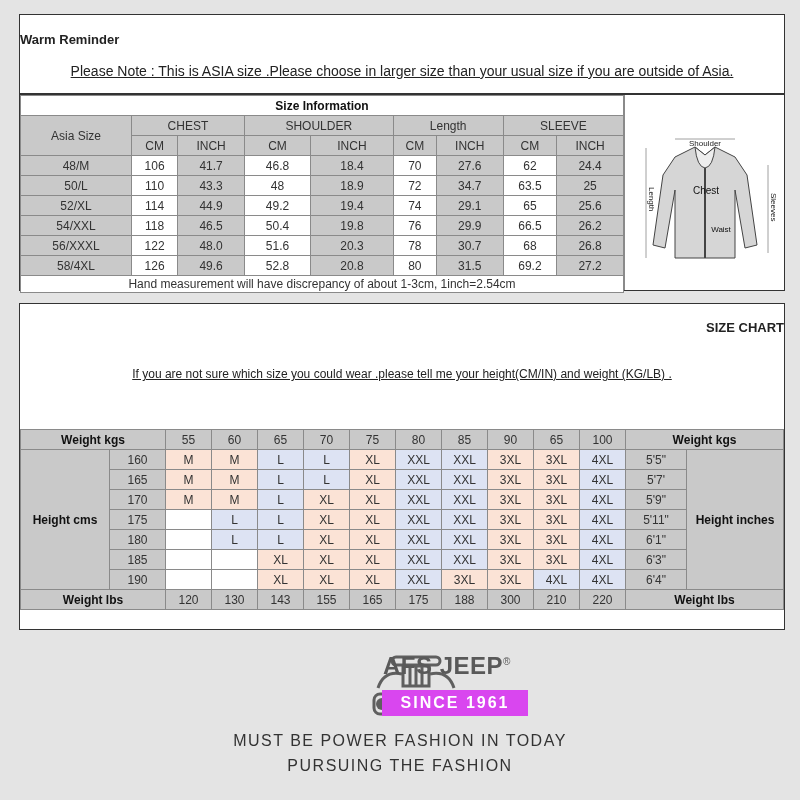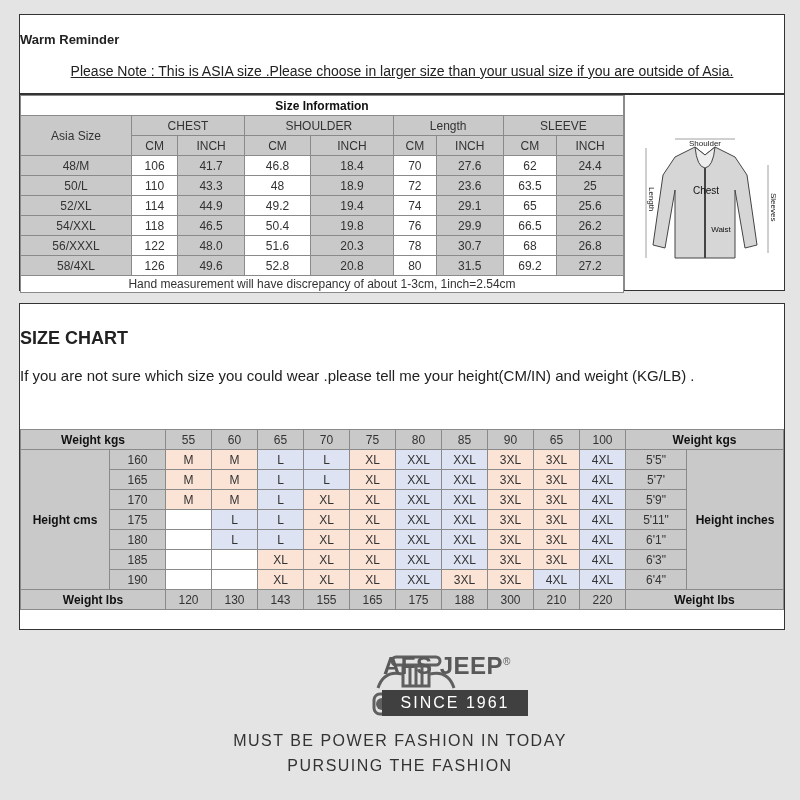--- a/index.html
+++ b/index.html
@@ -14,35 +14,35 @@
   table { border-collapse:collapse; }
   #infotable { position:absolute; left:0; top:0; width:604px; }
   #infotable td { border:1px solid #8a8a8a; text-align:center; font-size:12px; height:19px; padding:0; color:#333; }
   #infotable .hdr-title { background:#fff; font-weight:bold; height:19px; color:#111; }
   #infotable .g { background:#c9c9c9; }
   #infotable .w { background:#fff; }
   #infotable .foot { background:#fff; height:16px; }
   #diagram { position:absolute; left:604px; top:0; width:160px; height:195px; border-left:1px solid #8a8a8a; }
 
   #chartbox { left:19px; top:303px; width:766px; height:327px; }
-  #chartbox .title { position:absolute; top:24px; width:100%; text-align:left; font-size:18px; font-weight:bold; }
-  #chartbox .line { position:absolute; width:100%; text-align:left; font-size:15px; }
+  #chartbox .title { position:absolute; top:16px; width:100%; text-align:right; font-size:13px; font-weight:bold; }
+  #chartbox .line { position:absolute; width:100%; text-align:center; font-size:12px; text-decoration:underline; }
   #sizetable { position:absolute; left:0; top:125px; width:764px; }
   #sizetable td { border:1px solid #8a8a8a; text-align:center; font-size:12px; height:19px; padding:0; color:#333; }
   #sizetable .g { background:#c9c9c9; }
   #sizetable .b { font-weight:bold; color:#111; }
   .credit { position:absolute; right:6px; top:306px; font-size:12px; white-space:nowrap; }
   .credit .a { color:#222; }
   .credit .b2 { color:#999; letter-spacing:3px; font-size:11px; }
 
   #logo { position:absolute; left:286px; top:652px; width:260px; height:66px; }
   #brand { position:absolute; left:383px; top:652px; font-size:24px; font-weight:bold; color:#595959; letter-spacing:0.5px; }
   #brand sup { font-size:10px; font-weight:normal; }
-  #since { position:absolute; left:382px; top:690px; width:146px; height:26px; background:#404040; color:#fff;
-           font-size:16px; letter-spacing:2px; text-align:center; line-height:26px; }
+  #since { position:absolute; left:382px; top:690px; width:146px; height:26px; background:#d946ef; color:#fff;
+           font-size:16px; letter-spacing:2px; text-align:center; line-height:26px;font-weight:bold; }
   .slogan { position:absolute; width:800px; text-align:center; font-size:16px; letter-spacing:1.5px; color:#333; }
 </style>
 </head>
 <body>
 
 <div class="box" id="reminder">
   <div class="title">Warm Reminder</div>
   <div class="note">Please Note : This is ASIA size .Please choose in larger size than your usual size if you are outside of Asia.</div>
 </div>
 
@@ -82,21 +82,21 @@
           <td class="w">62</td>
           <td class="g">24.4</td>
         </tr>
         <tr>
           <td class="g">50/L</td>
           <td class="w">110</td>
           <td class="g">43.3</td>
           <td class="w">48</td>
           <td class="g">18.9</td>
           <td class="w">72</td>
-          <td class="g">23.6</td>
+          <td class="g">34.7</td>
           <td class="w">63.5</td>
           <td class="g">25</td>
         </tr>
         <tr>
           <td class="g">52/XL</td>
           <td class="w">114</td>
           <td class="g">44.9</td>
           <td class="w">49.2</td>
           <td class="g">19.4</td>
           <td class="w">74</td>

